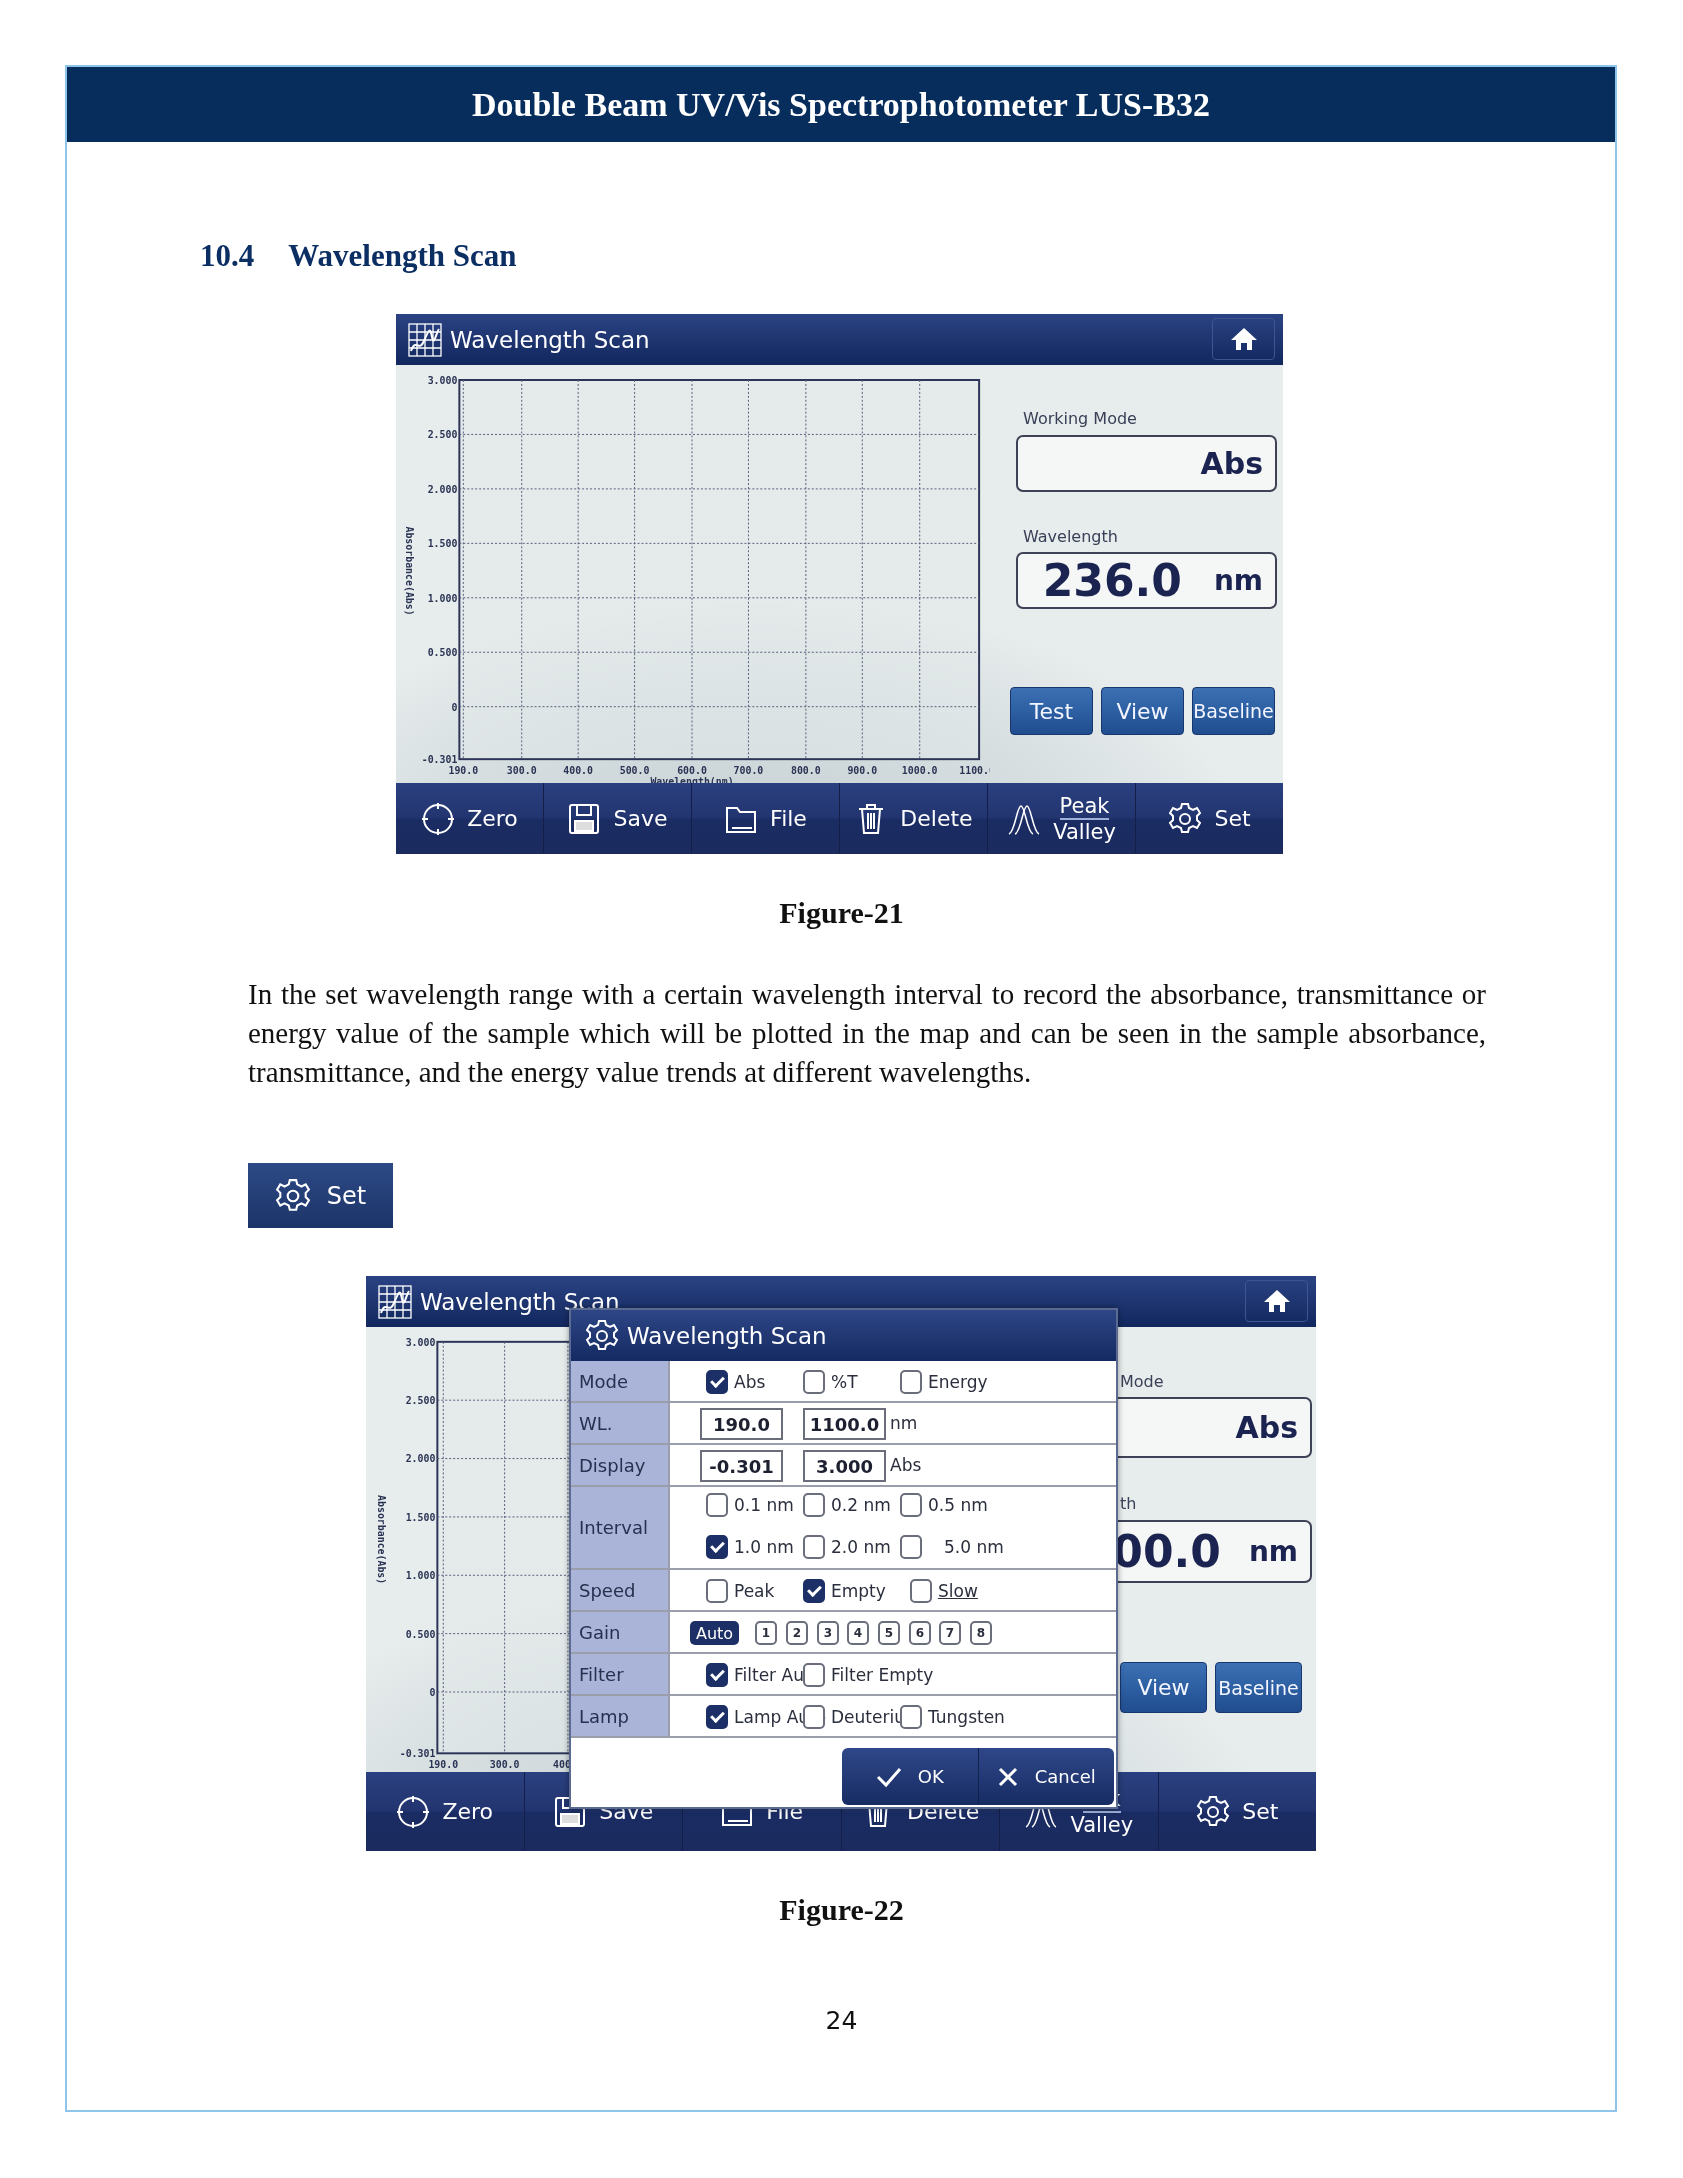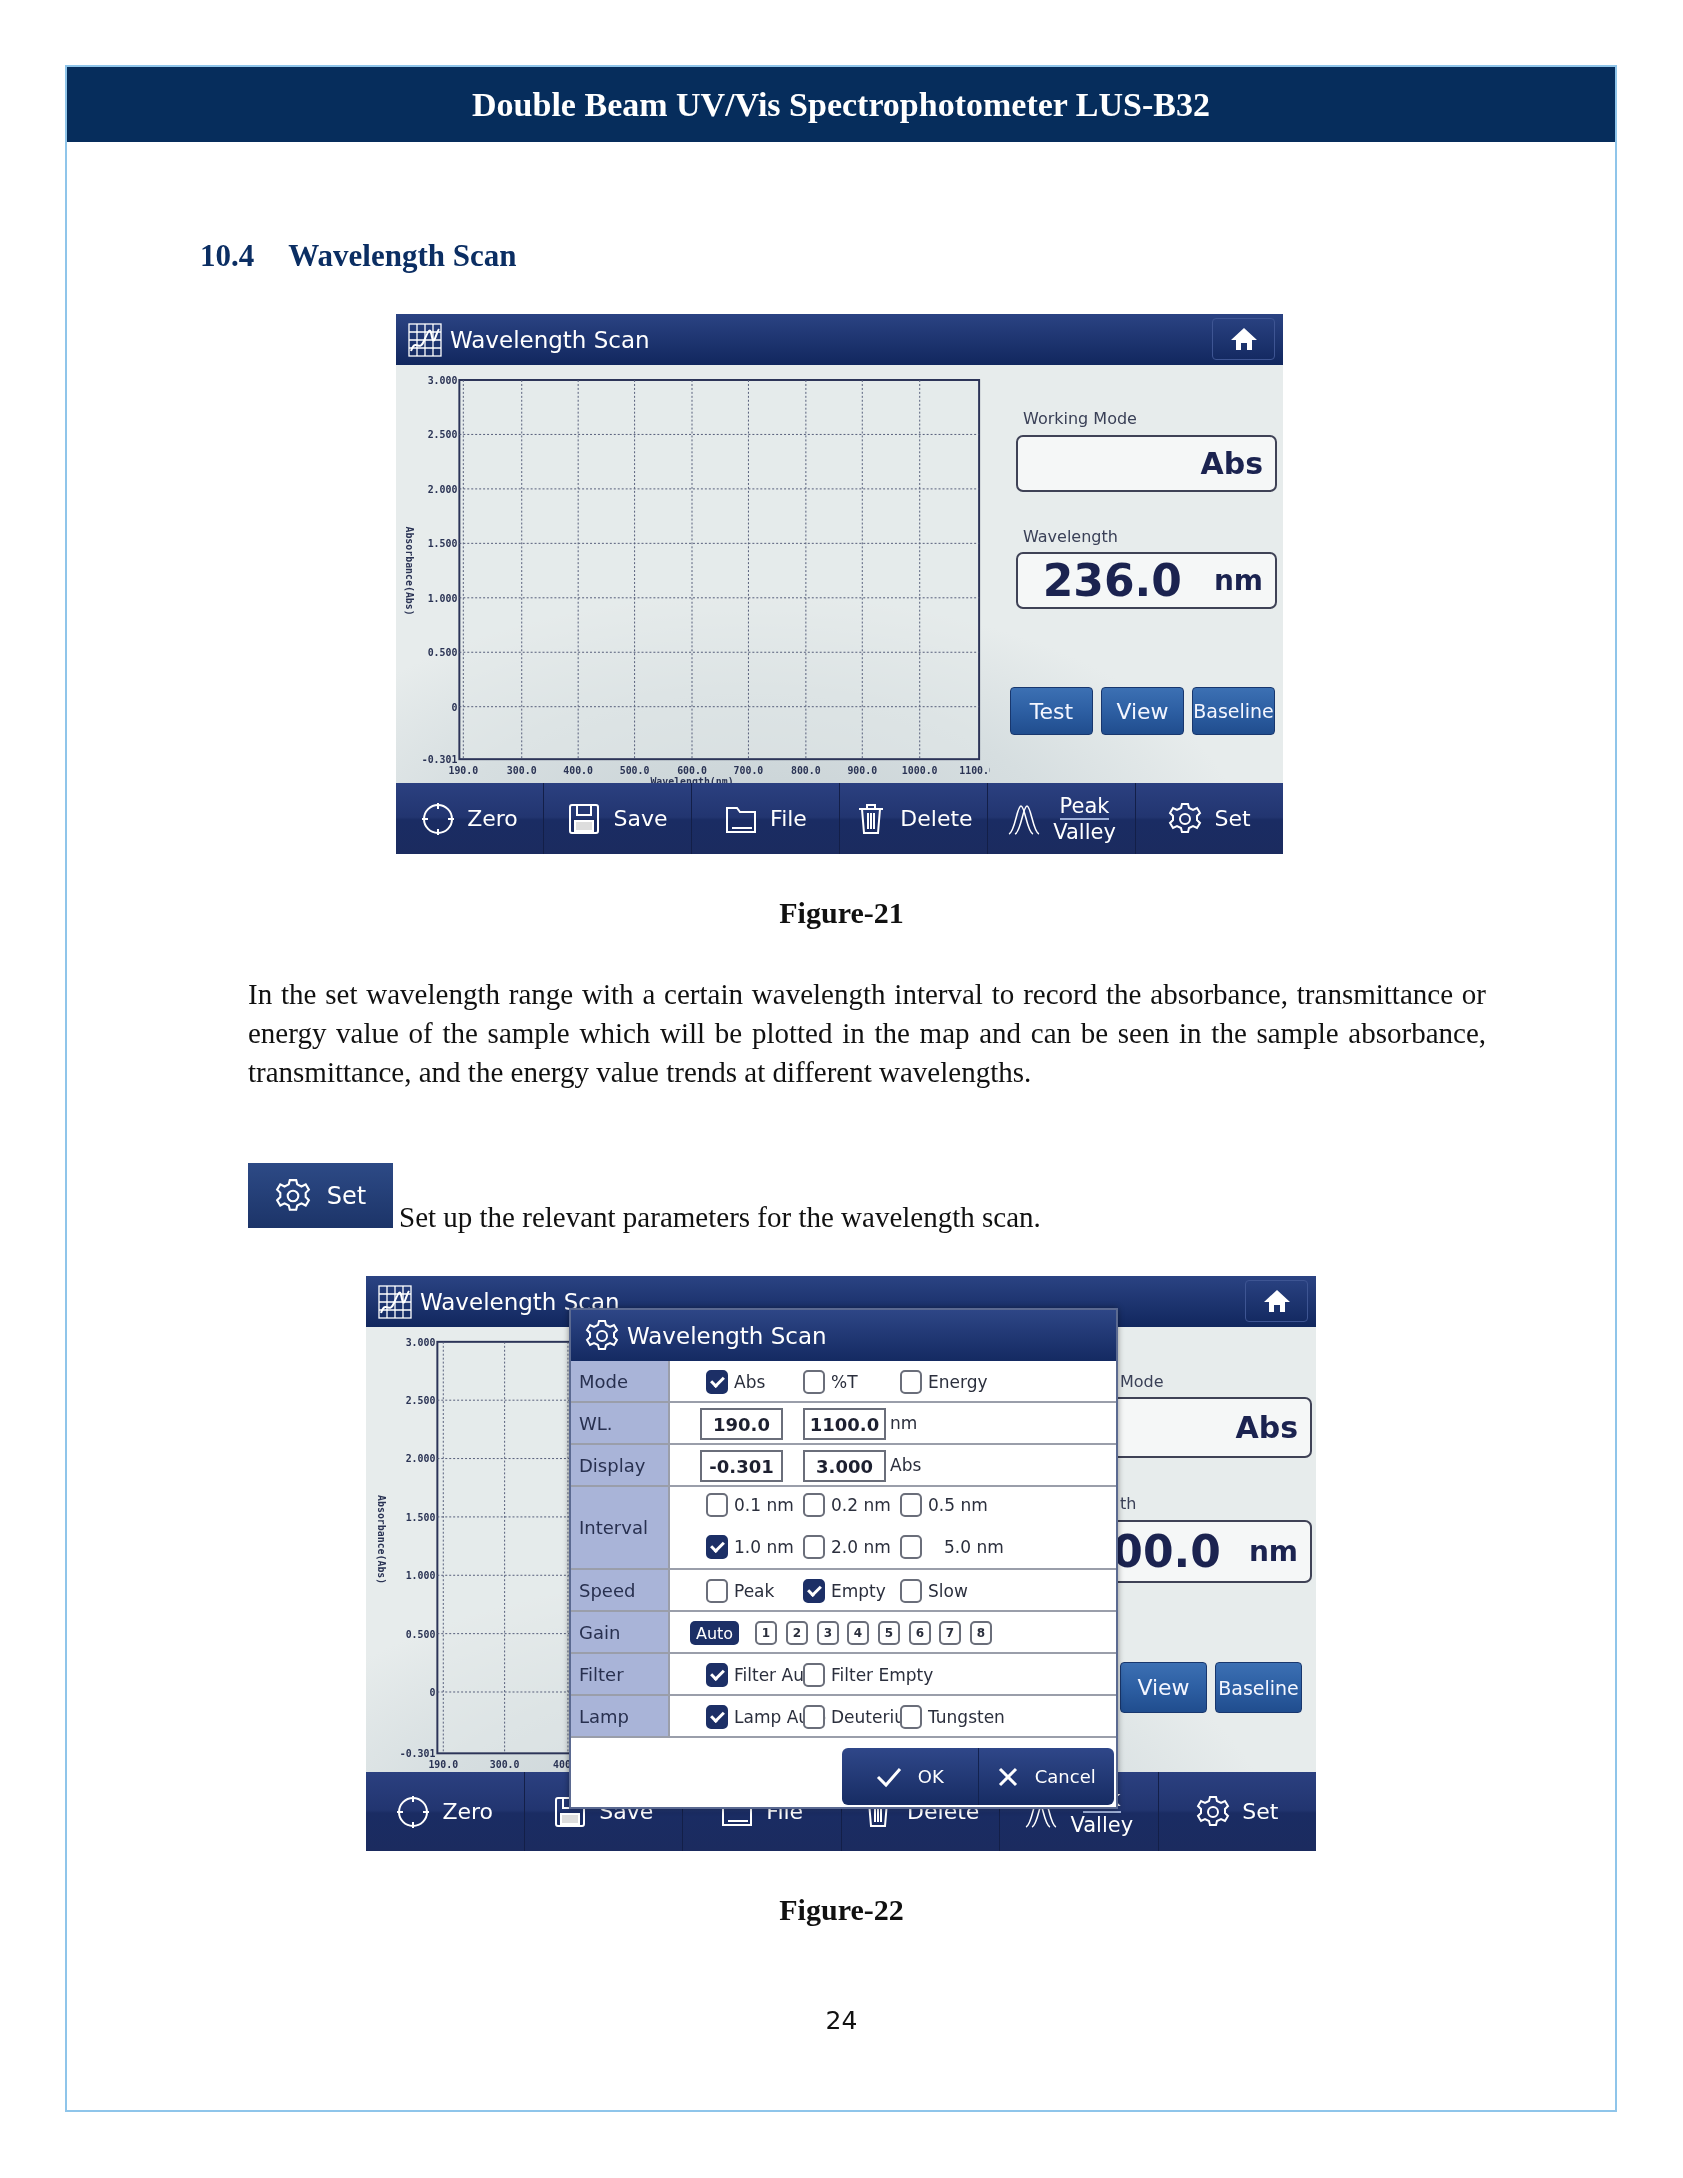--- a/index.html
+++ b/index.html
@@ -218,21 +218,20 @@
 <div class="set-line">
   <div class="set-thumb">
     <svg width="36" height="36" viewBox="0 0 34 34">
         <g stroke="#fff" stroke-width="2" fill="none">
           <path d="M14 2h6l1 4 4 2 4-2 3 5-3 3v4l3 3-3 5-4-2-4 2-1 4h-6l-1-4-4-2-4 2-3-5 3-3v-4l-3-3 3-5 4 2 4-2z"></path>
           <circle cx="17" cy="17" r="5"></circle>
         </g>
       </svg>
     <span>Set</span>
   </div>
-  <span class="set-line-text">Set up the relevant parameters for the wavelength scan.</span>
 </div>
 
 <div class="screen" style="left:366px; top:1276px; width:950px; height:575px;">
   <div class="scr-title">
     <svg class="title-icon" viewBox="0 0 34 34">
         <g stroke="#fff" stroke-width="1.3" fill="none">
           <rect x="1" y="1" width="32" height="32"></rect>
           <path d="M1 9h32M1 17h32M1 25h32M9 1v32M17 1v32M25 1v32"></path>
           <path d="M3 28 C8 14, 11 30, 16 18 S22 4, 24 14 S28 10, 31 6" stroke-width="2"></path>
         </g>
@@ -440,21 +439,21 @@
       <div class="dlg-body">
           <div class="row-inner">
         <label class="opt" style="left:36px; top:9px;">
               <span class="cb"></span>
               <span>Peak</span>
             </label>
         <label class="opt" style="left:133px; top:9px;">
               <span class="cb on"></span>
               <span>Empty</span>
             </label>
-        <label class="opt" style="left:230px; top:9px;">
+        <label class="opt" style="left:240px; top:9px;text-decoration:underline;">
               <span class="cb"></span>
               <span>Slow</span>
             </label>
       </div>
         </div>
     </div>
 
     <div class="dlg-row">
       <div class="dlg-label">Gain</div>
       <div class="dlg-body">

